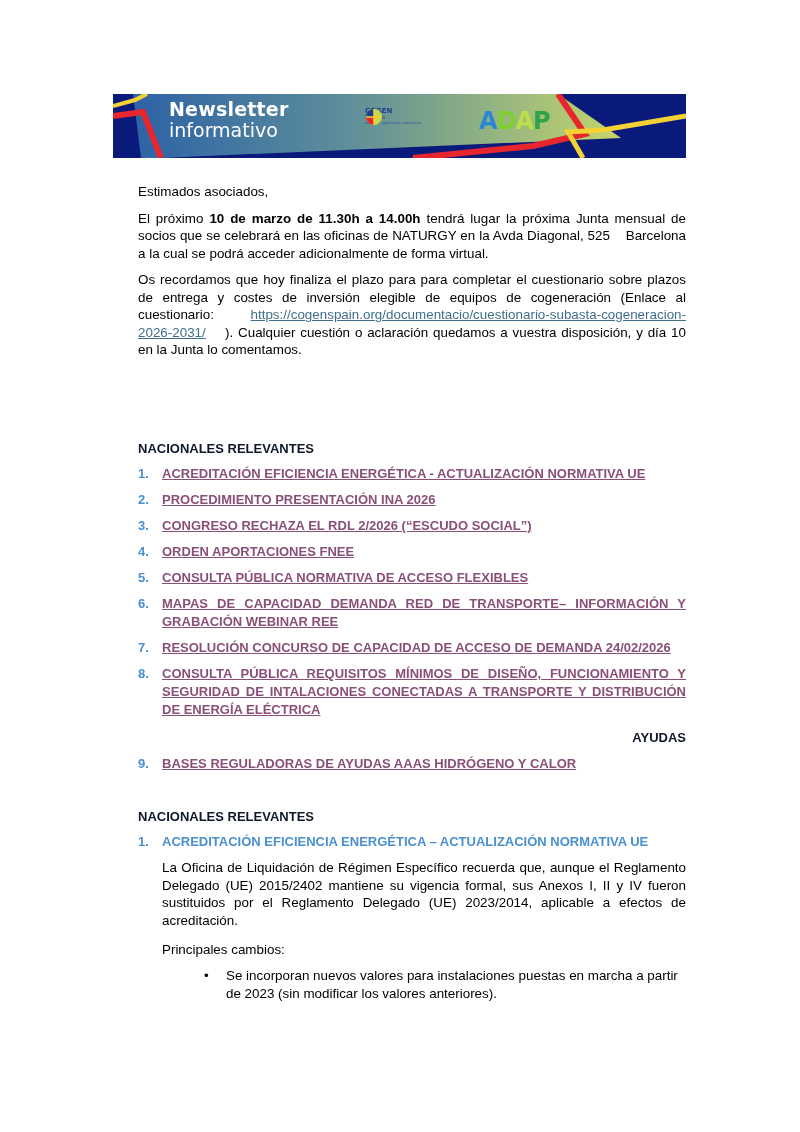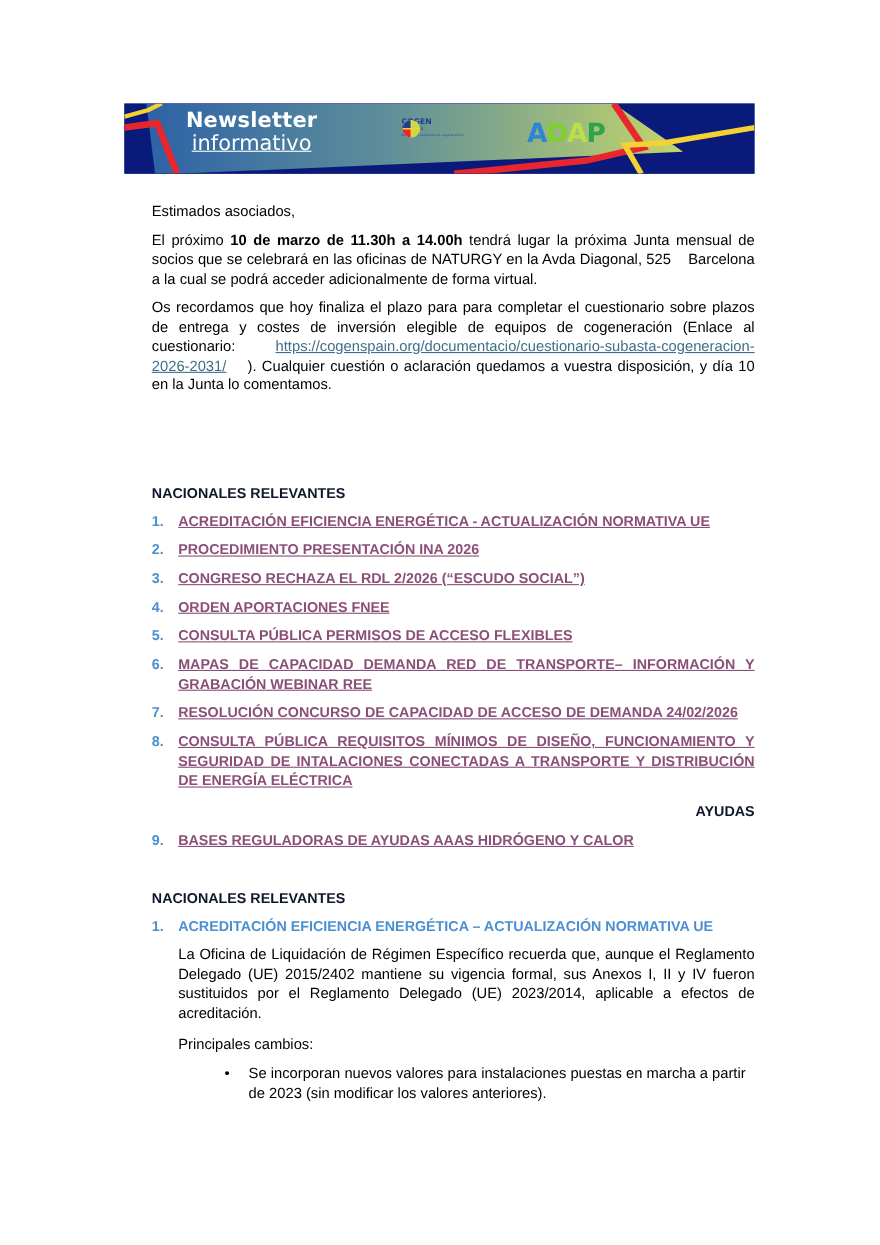--- a/index.html
+++ b/index.html
@@ -1,22 +1,22 @@
 <!DOCTYPE html>
 <html><head>
 <meta charset="utf-8">
 <style>
   html, body { margin:0; padding:0; background:#ffffff; }
   body { width:800px; height:1132px; position:relative; overflow:hidden;
          font-family:"Liberation Sans", sans-serif; color:#000; }
   .banner { position:absolute; left:113px; top:94px; width:573px; height:64px; overflow:hidden; background:#0a1a7a; }
   .banner svg { position:absolute; left:0; top:0; }
-  .banner-title { position:absolute; left:56px; top:6px; color:#fff; font-family:"DejaVu Sans", sans-serif; line-height:1;text-align:center; }
+  .banner-title { position:absolute; left:56px; top:6px; color:#fff; font-family:"DejaVu Sans", sans-serif; line-height:1; }
   .banner-title .l1 { font-weight:bold; font-size:19px; display:block; letter-spacing:0.2px; }
-  .banner-title .l2 { font-size:19px; display:block; margin-top:2px;text-decoration:underline; }
+  .banner-title .l2 { font-size:19px; display:block; margin-top:2px; }
   .cogen { position:absolute; left:252px; top:14px; display:flex; align-items:center; gap:4px; }
   .cogen-text { font-family:"DejaVu Sans", sans-serif; color:#1d3d8f; line-height:1; }
   .cogen-text .c1 { font-size:7px; font-weight:bold; display:block; }
   .cogen-text .c2 { font-size:5.5px; display:block; color:#2a4f9a; }
   .cogen-text .c3 { font-size:3px; display:block; color:#2a4f9a; margin-top:1px; }
   .adap { position:absolute; left:338px; top:15px; font-family:"DejaVu Sans", sans-serif; font-weight:bold; font-size:24px; letter-spacing:-1px; line-height:1;margin-left:28px; }
 
   .content { position:absolute; left:138px; width:548px; font-size:13.4px; line-height:17.5px; }
   p { margin:0; }
   .just { text-align:justify; }
@@ -94,21 +94,21 @@
 <div class="item" style="top:517px;">
     <span class="num">3.</span>
     <span class="txt">CONGRESO RECHAZA EL RDL 2/2026 (“ESCUDO SOCIAL”)</span>
   </div>
 <div class="item" style="top:543px;">
     <span class="num">4.</span>
     <span class="txt">ORDEN APORTACIONES FNEE</span>
   </div>
 <div class="item" style="top:569px;">
     <span class="num">5.</span>
-    <span class="txt">CONSULTA PÚBLICA PERMISOS DE ACCESO FLEXIBLES</span>
+    <span class="txt">CONSULTA PÚBLICA NORMATIVA DE ACCESO FLEXIBLES</span>
   </div>
 <div class="item" style="top:595px;">
     <span class="num">6.</span>
     <span class="txt">MAPAS DE CAPACIDAD DEMANDA RED DE TRANSPORTE– INFORMACIÓN Y GRABACIÓN WEBINAR REE</span>
   </div>
 <div class="item" style="top:639px;">
     <span class="num">7.</span>
     <span class="txt">RESOLUCIÓN CONCURSO DE CAPACIDAD DE ACCESO DE DEMANDA 24/02/2026</span>
   </div>
 <div class="item" style="top:665px;">

